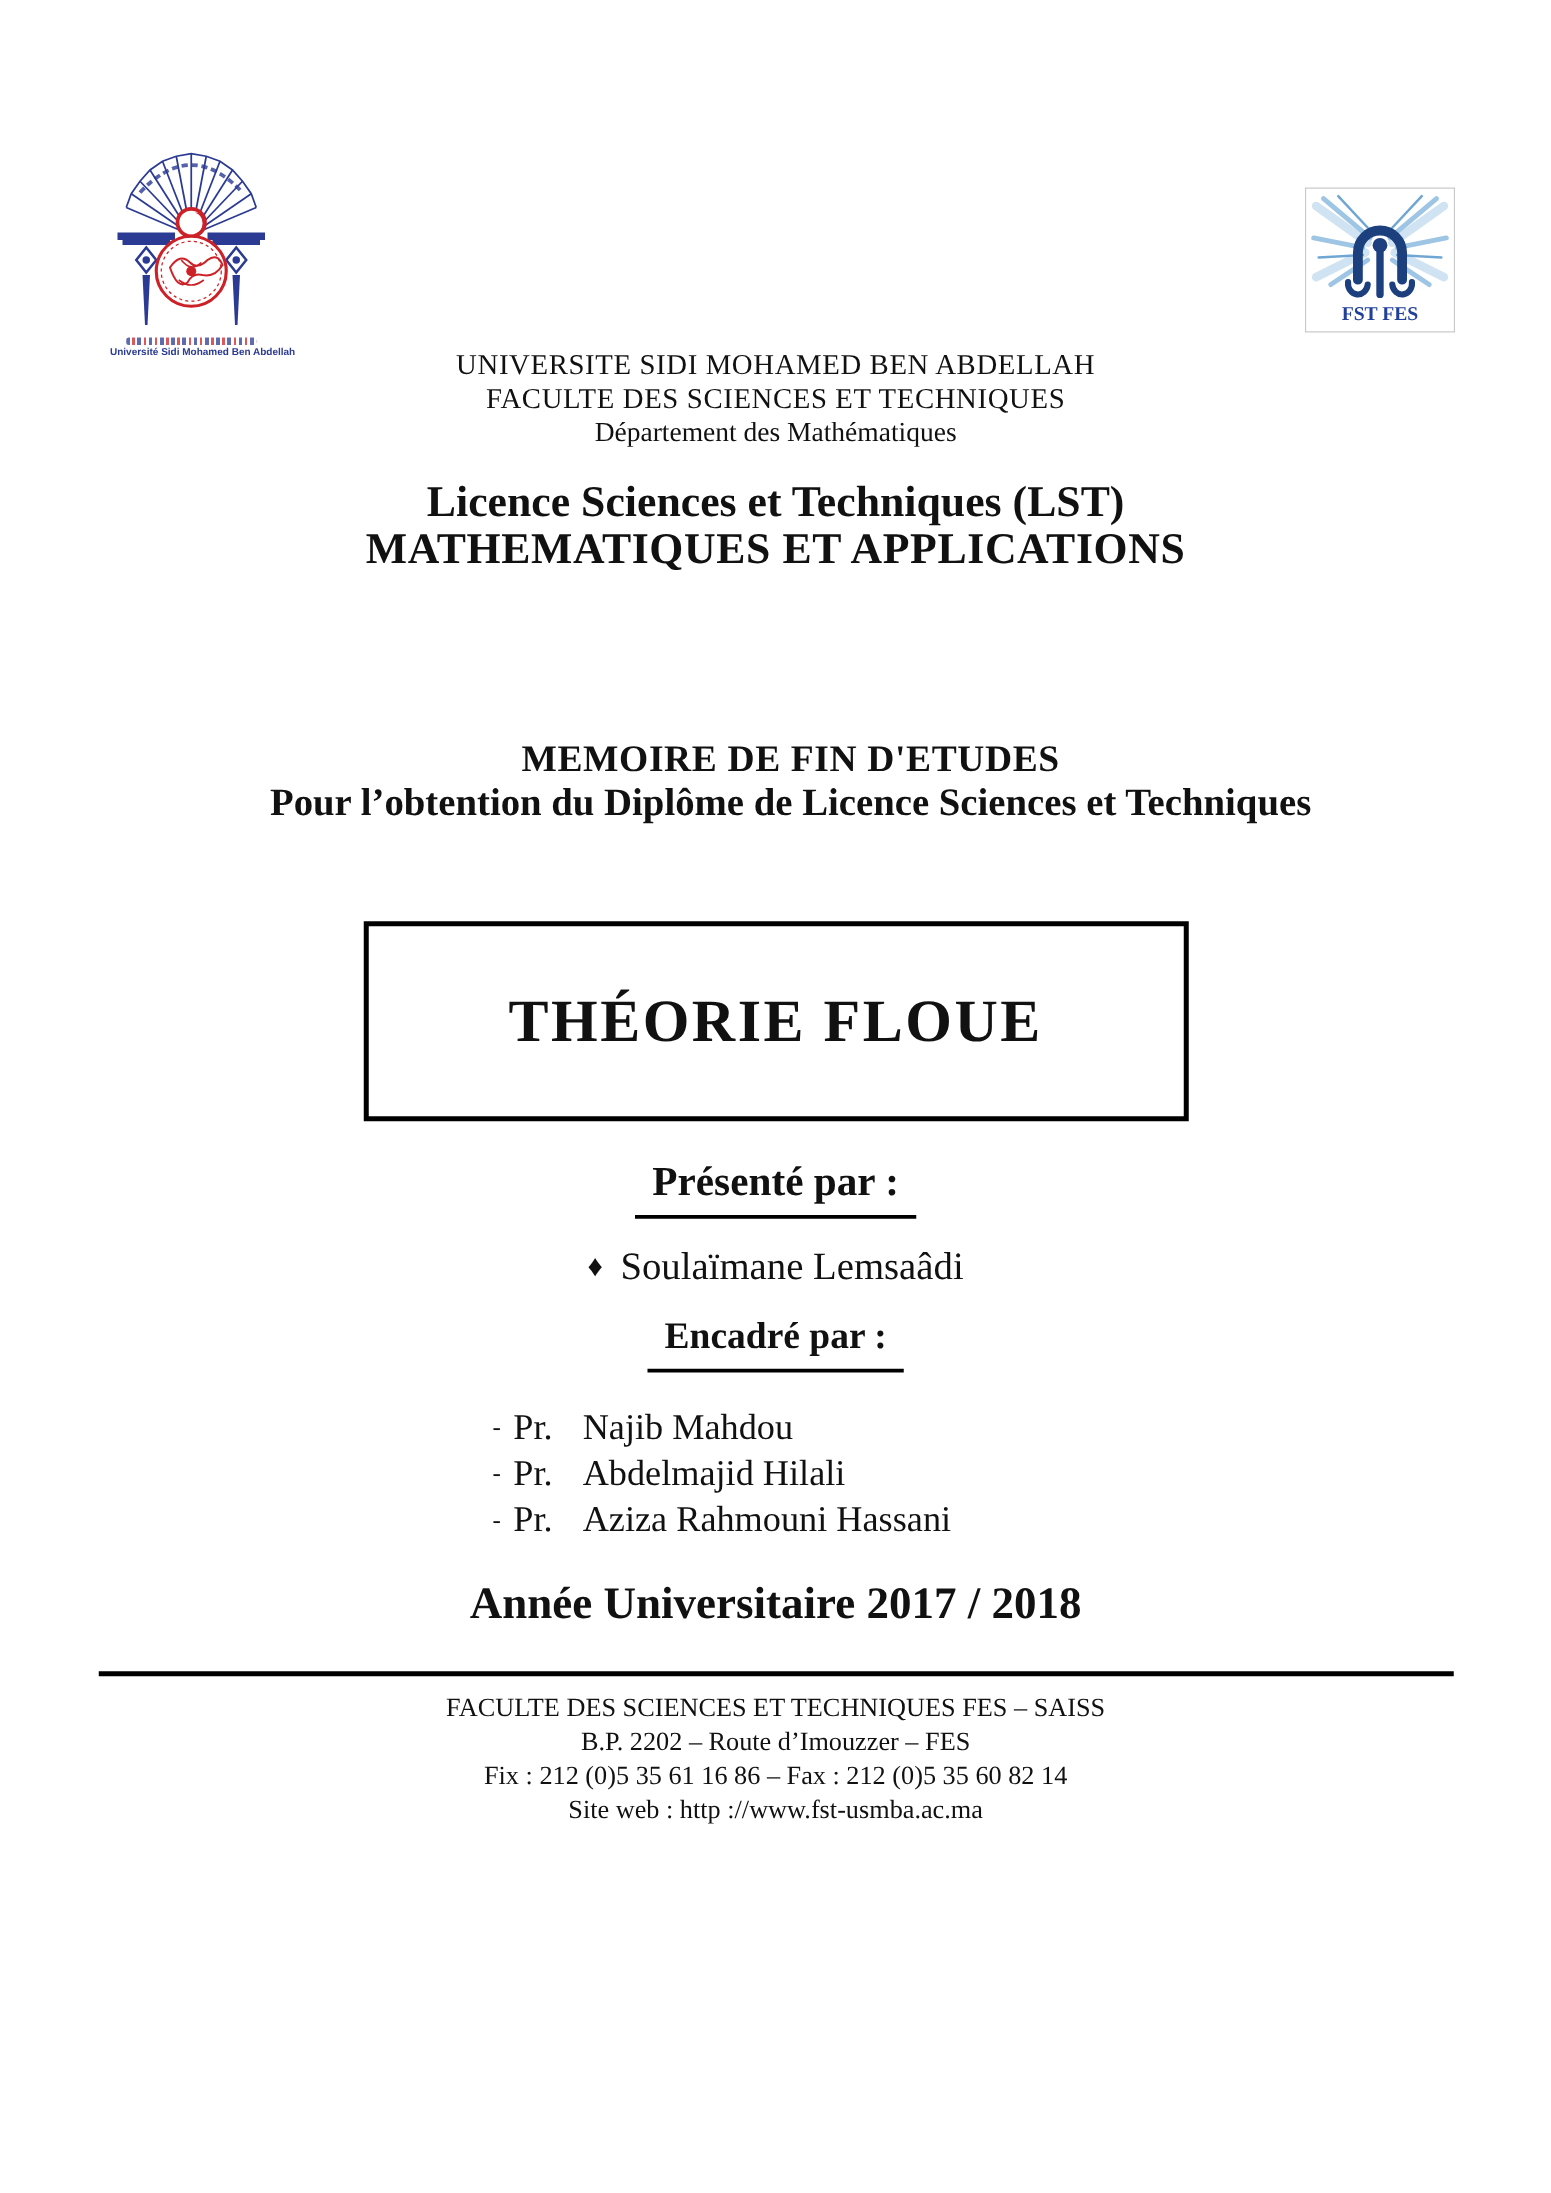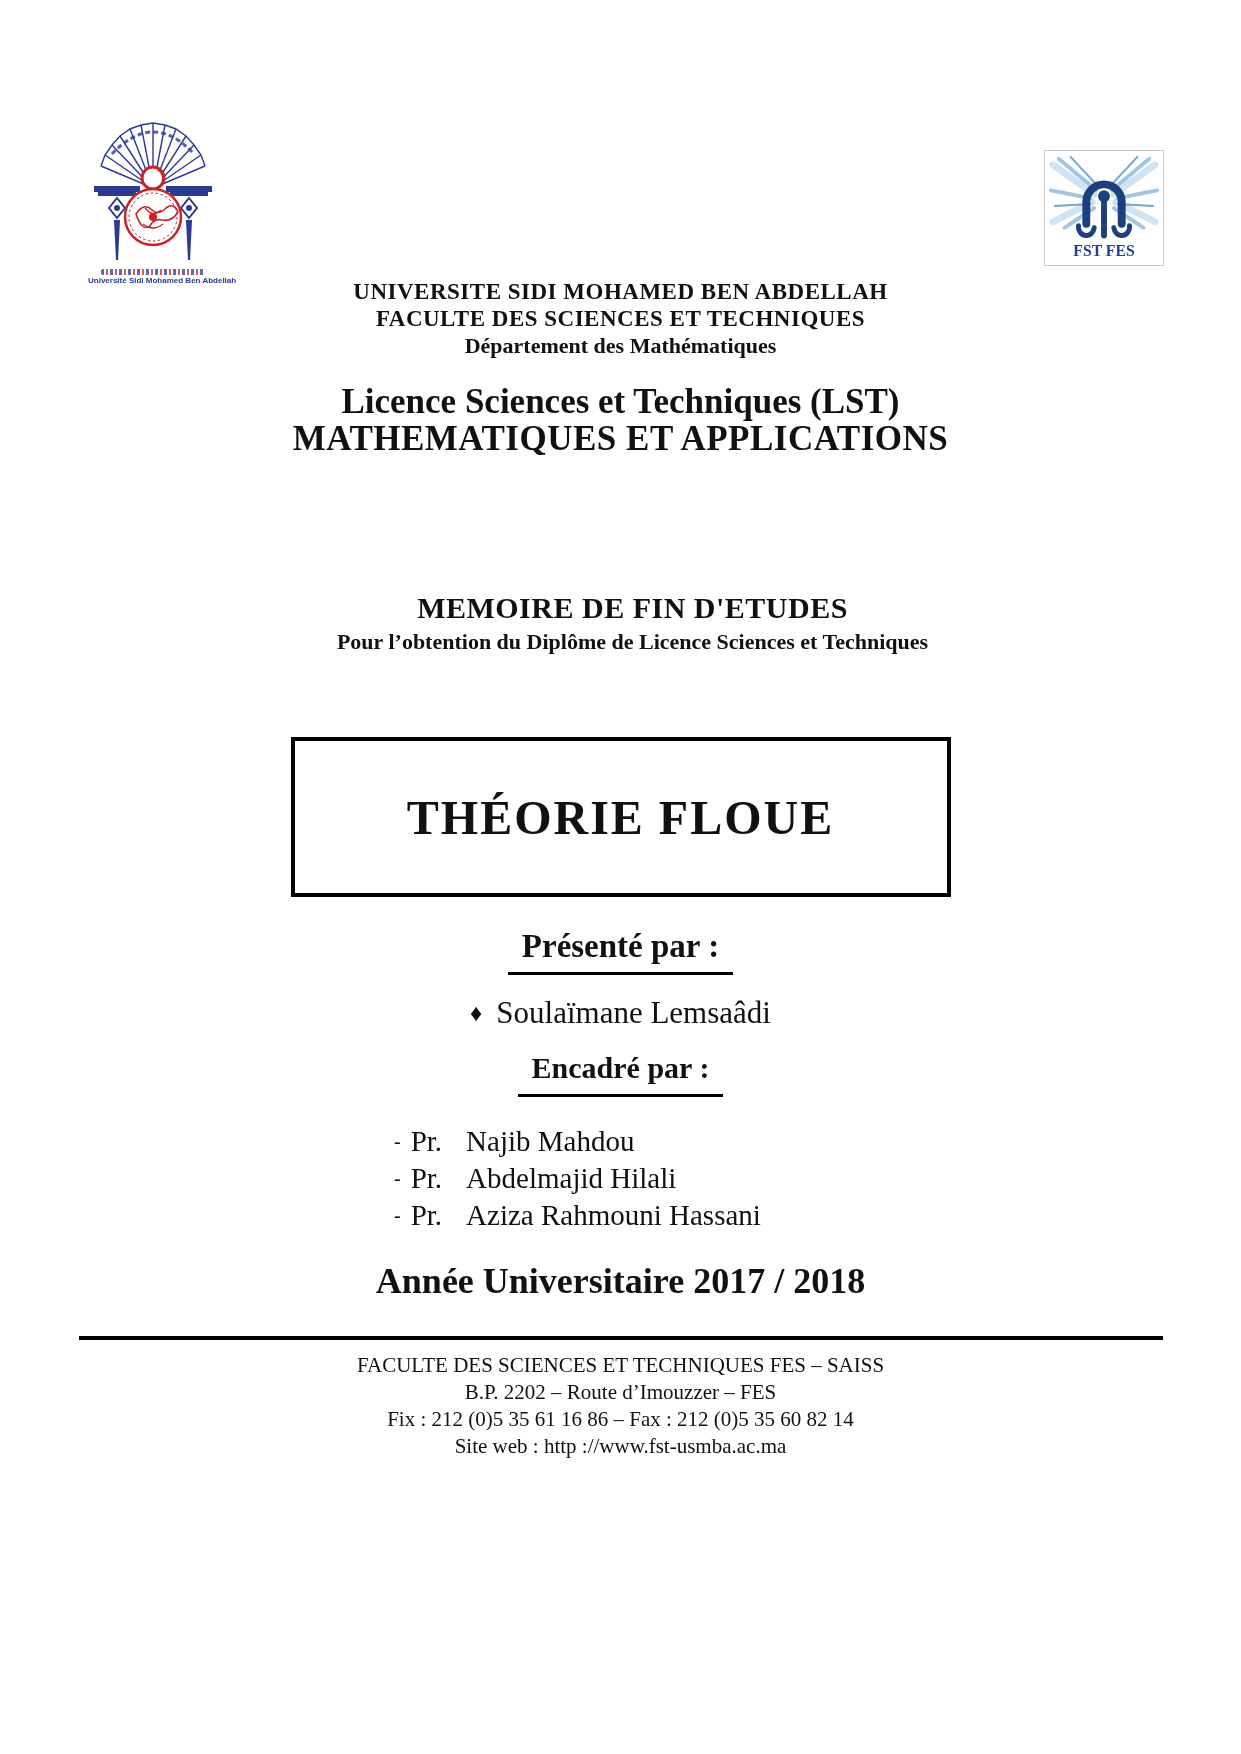--- a/index.html
+++ b/index.html
@@ -21,32 +21,32 @@
     background:repeating-linear-gradient(90deg,#2b3a92 0 3px,#ffffff 3px 5px,#cc2127 5px 7px,#ffffff 7px 9px);
     opacity:.75; border-radius:2px;
   }
   .logo-caption-fr {
     font-family:"Liberation Sans","DejaVu Sans",sans-serif;
     font-size:8px; font-weight:bold; color:#2b3a92; line-height:9px; white-space:nowrap;
   }
   .fst-box { border:1px solid #c9c9c9; background:#ffffff; }
 
   
-  .hdr { padding-top:278px;font-weight:bold; }
+  .hdr { padding-top:278px; }
   .hdr-line1 { font-size:23px; line-height:27px; letter-spacing:.5px; }
   .hdr-line2 { font-size:23px; line-height:27px; letter-spacing:.5px; }
   .hdr-line3 { font-size:22px; line-height:27px; }
 
   .program { margin-top:24px; font-weight:bold; }
   .program-line1 { font-size:35px; line-height:37px; }
   .program-line2 { font-size:35px; line-height:37px; letter-spacing:.5px; }
 
   .memoir { margin-top:134px; font-weight:bold; }
   .memoir-title { font-size:30px; line-height:34px; letter-spacing:.5px;padding-left:24px; }
-  .memoir-subtitle { font-size:22px; line-height:34px;margin-left:24px; }
+  .memoir-subtitle { font-size:31px; line-height:34px;margin-left:24px; }
 
   .title-box {
     margin:78px auto 0; width:660px; height:160px;
     border:4px solid #000;
     display:flex; align-items:center; justify-content:center;
   }
   .thesis-title { font-size:48px; font-weight:bold; letter-spacing:2px; }
 
   .section-label { margin-top:30px; font-weight:bold; font-size:33px; line-height:38px; }
   .section-label .underlined {

